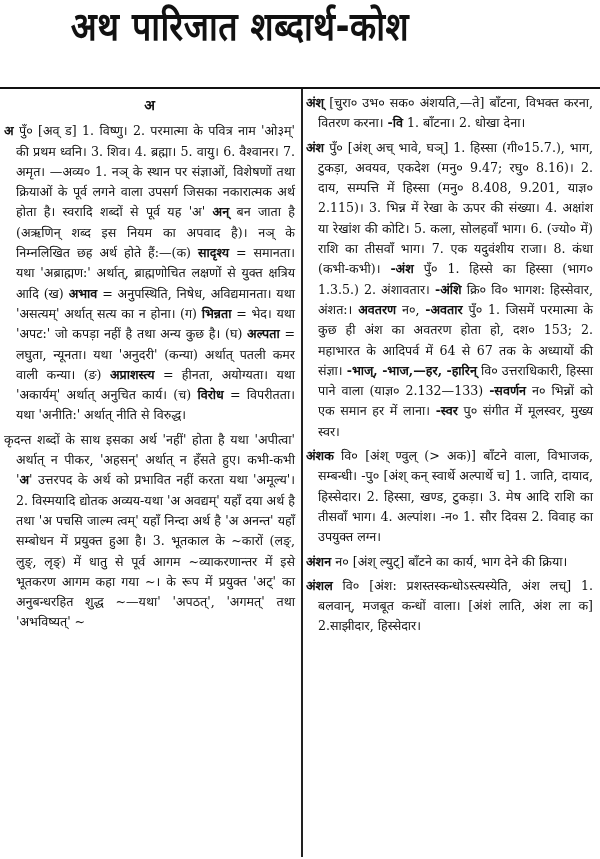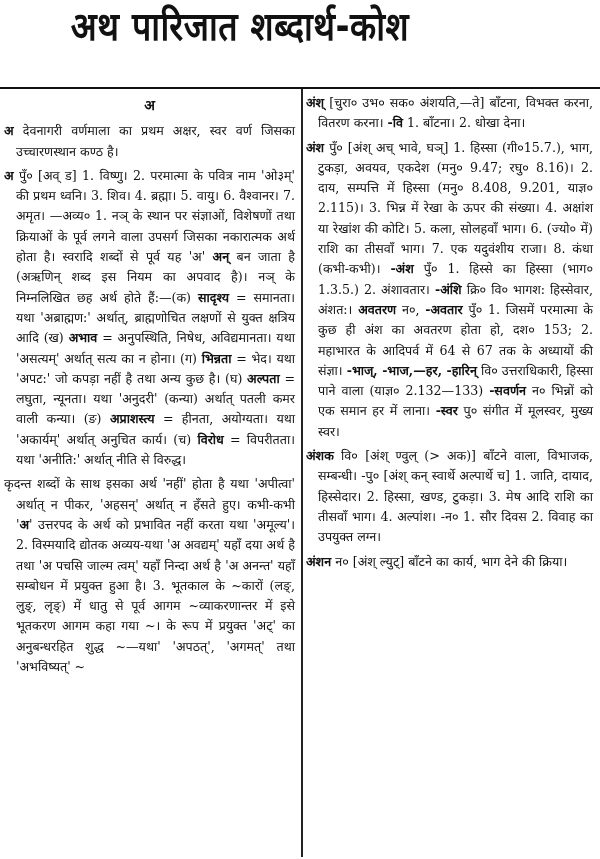--- a/index.html
+++ b/index.html
@@ -37,30 +37,30 @@
 
 <div class="page-header">
   <div class="page-title">अथ पारिजात शब्दार्थ-कोश</div>
 </div>
 <div class="top-rule"></div>
 <div class="column-divider"></div>
 
 <div class="column col-left">
   <div class="section-letter">अ</div>
 
-  <p class="entry"><span class="hw">अ</span><span> देवनागरी वर्णमाला का प्रथम अक्षर, स्वर वर्ण जिसका उच्चारणस्थान कण्ठ है।</span></p>
 
   <p class="entry"><span class="hw">अ</span><span> पुँ० [अव् ड] 1. विष्णु। 2. परमात्मा के पवित्र नाम 'ओ३म्' की प्रथम ध्वनि। 3. शिव। 4. ब्रह्मा। 5. वायु। 6. वैश्वानर। 7. अमृत। —अव्य० 1. नञ् के स्थान पर संज्ञाओं, विशेषणों तथा क्रियाओं के पूर्व लगने वाला उपसर्ग जिसका नकारात्मक अर्थ होता है। स्वरादि शब्दों से पूर्व यह 'अ' </span><b>अन्</b><span> बन जाता है (अऋणिन् शब्द इस नियम का अपवाद है)। नञ् के निम्नलिखित छह अर्थ होते हैं:—(क) </span><b>सादृश्य</b><span> = समानता। यथा 'अब्राह्मण:' अर्थात्, ब्राह्मणोचित लक्षणों से युक्त क्षत्रिय आदि (ख) </span><b>अभाव</b><span> = अनुपस्थिति, निषेध, अविद्यमानता। यथा 'असत्यम्' अर्थात् सत्य का न होना। (ग) </span><b>भिन्नता</b><span> = भेद। यथा 'अपट:' जो कपड़ा नहीं है तथा अन्य कुछ है। (घ) </span><b>अल्पता</b><span> = लघुता, न्यूनता। यथा 'अनुदरी' (कन्या) अर्थात् पतली कमर वाली कन्या। (ङ) </span><b>अप्राशस्त्य</b><span> = हीनता, अयोग्यता। यथा 'अकार्यम्' अर्थात् अनुचित कार्य। (च) </span><b>विरोध</b><span> = विपरीतता। यथा 'अनीति:' अर्थात् नीति से विरुद्ध।</span></p>
 
   <p class="entry"><span>कृदन्त शब्दों के साथ इसका अर्थ 'नहीं' होता है यथा 'अपीत्वा' अर्थात् न पीकर, 'अहसन्' अर्थात् न हँसते हुए। कभी-कभी '</span><b>अ</b><span>' उत्तरपद के अर्थ को प्रभावित नहीं करता यथा 'अमूल्य'। 2. विस्मयादि द्योतक अव्यय-यथा 'अ अवद्यम्' यहाँ दया अर्थ है तथा 'अ पचसि जाल्म त्वम्' यहाँ निन्दा अर्थ है 'अ अनन्त' यहाँ सम्बोधन में प्रयुक्त हुआ है। 3. भूतकाल के ~कारों (लङ्, लुङ्, लृङ्) में धातु से पूर्व आगम ~व्याकरणान्तर में इसे भूतकरण आगम कहा गया ~। के रूप में प्रयुक्त 'अट्' का अनुबन्धरहित शुद्ध ~—यथा' 'अपठत्', 'अगमत्' तथा 'अभविष्यत्' ~</span></p>
 </div>
 
 <div class="column col-right">
   <p class="entry"><span class="hw">अंश्</span><span> [चुरा० उभ० सक० अंशयति,—ते] बाँटना, विभक्त करना, वितरण करना। </span><b>-वि</b><span> 1. बाँटना। 2. धोखा देना।</span></p>
 
   <p class="entry"><span class="hw">अंश</span><span> पुँ० [अंश् अच् भावे, घञ्] 1. हिस्सा (गी०15.7.), भाग, टुकड़ा, अवयव, एकदेश (मनु० 9.47; रघु० 8.16)। 2. दाय, सम्पत्ति में हिस्सा (मनु० 8.408, 9.201, याज्ञ० 2.115)। 3. भिन्न में रेखा के ऊपर की संख्या। 4. अक्षांश या रेखांश की कोटि। 5. कला, सोलहवाँ भाग। 6. (ज्यो० में) राशि का तीसवाँ भाग। 7. एक यदुवंशीय राजा। 8. कंधा (कभी-कभी)। </span><b>-अंश</b><span> पुँ० 1. हिस्से का हिस्सा (भाग० 1.3.5.) 2. अंशावतार। </span><b>-अंशि</b><span> क्रि० वि० भागश: हिस्सेवार, अंशत:। </span><b>अवतरण</b><span> न०, </span><b>-अवतार</b><span> पुँ० 1. जिसमें परमात्मा के कुछ ही अंश का अवतरण होता हो, दश० 153; 2. महाभारत के आदिपर्व में 64 से 67 तक के अध्यायों की संज्ञा। </span><b>-भाज्, -भाज,—हर, -हारिन्</b><span> वि० उत्तराधिकारी, हिस्सा पाने वाला (याज्ञ० 2.132—133) </span><b>-सवर्णन</b><span> न० भिन्नों को एक समान हर में लाना। </span><b>-स्वर</b><span> पु० संगीत में मूलस्वर, मुख्य स्वर।</span></p>
 
   <p class="entry"><span class="hw">अंशक</span><span> वि० [अंश् ण्वुल् (&gt; अक)] बाँटने वाला, विभाजक, सम्बन्धी। -पु० [अंश् कन् स्वार्थे अल्पार्थे च] 1. जाति, दायाद, हिस्सेदार। 2. हिस्सा, खण्ड, टुकड़ा। 3. मेष आदि राशि का तीसवाँ भाग। 4. अल्पांश। -न० 1. सौर दिवस 2. विवाह का उपयुक्त लग्न।</span></p>
 
   <p class="entry"><span class="hw">अंशन</span><span> न० [अंश् ल्युट्] बाँटने का कार्य, भाग देने की क्रिया।</span></p>
 
 
+  <p class="entry"><span class="hw">अंशल</span><span> वि० [अंश: प्रशस्तस्कन्धोऽस्त्यस्येति, अंश लच्] 1. बलवान्, मजबूत कन्धों वाला। [अंशं लाति, अंश ला क] 2.साझीदार, हिस्सेदार।</span></p>
 </div>
 
 </body></html>

